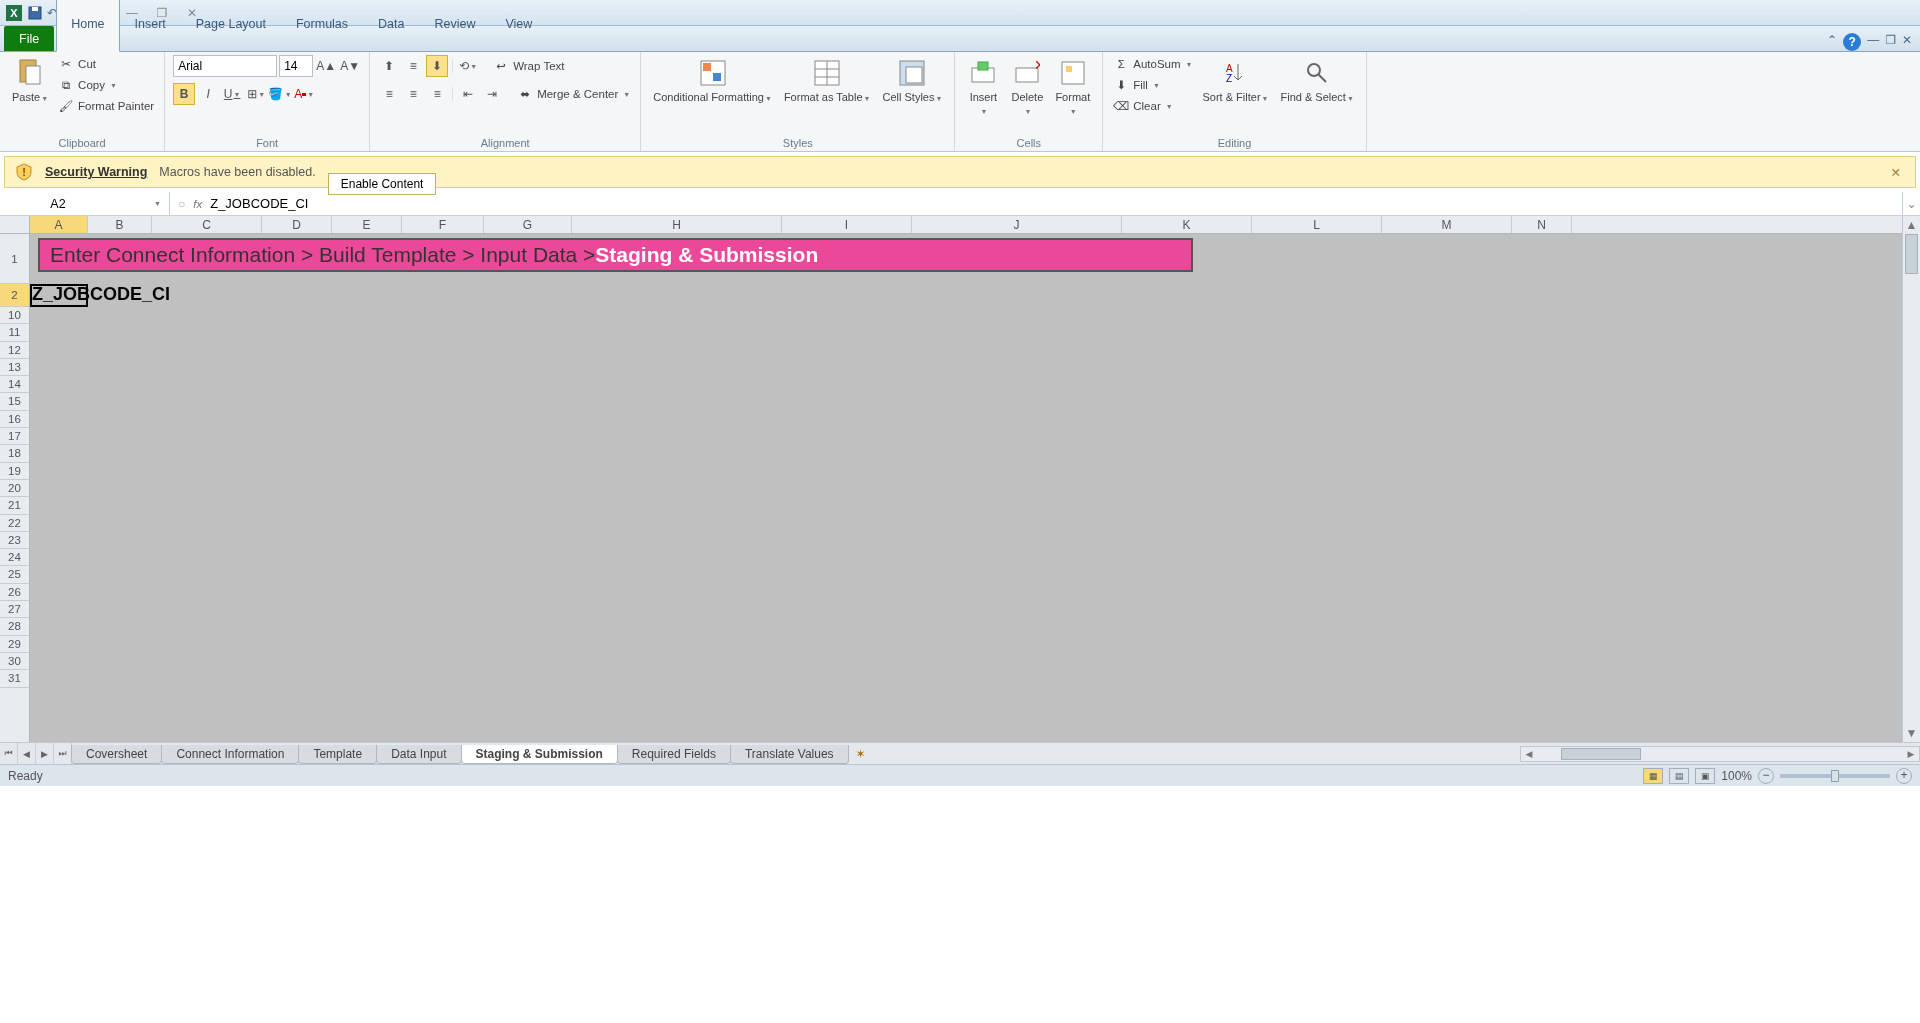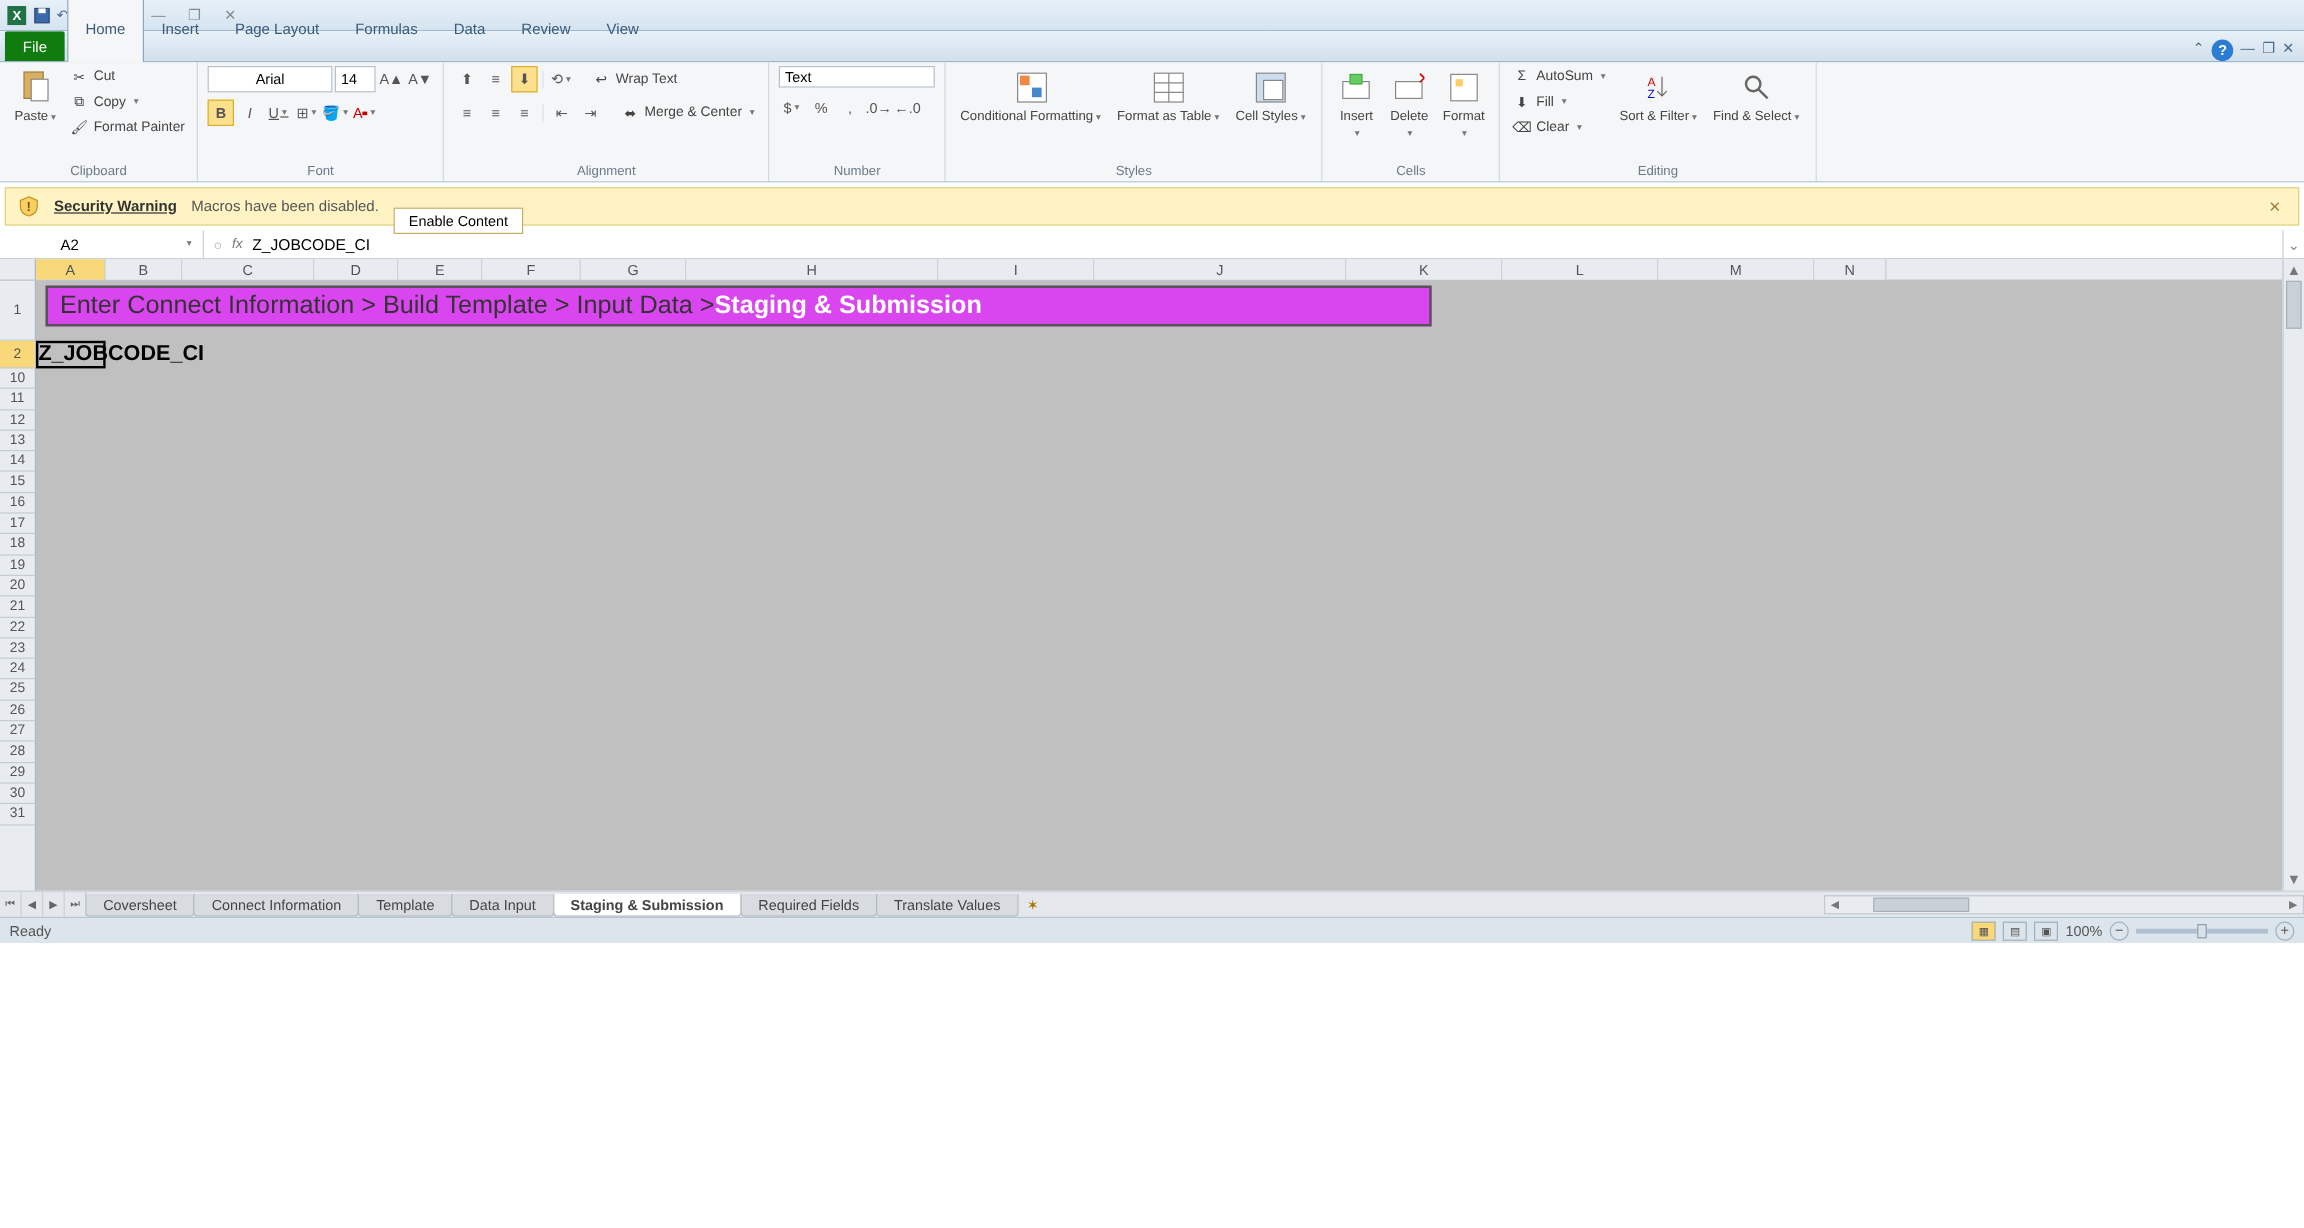--- a/index.html
+++ b/index.html
@@ -62,21 +62,21 @@
 .corner { width:30px; height:18px; background:#e8ecf0; border-right:1px solid #b0b8c0; border-bottom:1px solid #b0b8c0; }
 .col-headers { height:18px; display:flex; position:absolute; left:30px; top:0; right:18px; background:#e8ecf0; border-bottom:1px solid #b0b8c0; }
 .ch { border-right:1px solid #c4ccd4; text-align:center; font-size:12px; color:#555; line-height:18px; background:#e8ecf0; }
 .ch.sel { background:#f8d878; }
 .row-headers { position:absolute; left:0; top:18px; width:30px; bottom:0; background:#e8ecf0; border-right:1px solid #b0b8c0; }
 .rh { height:17.3px; border-bottom:1px solid #c4ccd4; text-align:center; font-size:11.5px; color:#555; line-height:17px; }
 .rh.tall { height:50px; line-height:50px; }
 .rh.tall2 { height:23px; line-height:23px; }
 .cells { position:absolute; left:30px; top:18px; right:18px; bottom:0; background:#c0c0c0; }
 .row1 { height:50px; position:relative; }
-.breadcrumb-box { position:absolute; left:8px; top:4px; width:1155px; height:34px; background:#d946ef; border:2px solid #555; display:flex; align-items:center; padding:0 10px; font-size:21px; font-family:Arial,sans-serif; }
+.breadcrumb-box { position:absolute; left:8px; top:4px; width:1155px; height:34px; background:#ec4899; border:2px solid #555; display:flex; align-items:center; padding:0 10px; font-size:21px; font-family:Arial,sans-serif; }
 .bc-dark { color:#333; }
 .bc-light { color:#fff; font-weight:bold; }
 .row2 { height:23px; position:relative; }
 .active-cell { position:absolute; left:0; top:0; width:58px; height:23px; border:2px solid #000; }
 .row2 .val { position:absolute; left:2px; top:0; font-size:18px; font-weight:bold; font-family:Arial; color:#000; white-space:nowrap; }
 .vscroll { position:absolute; right:0; top:0; width:18px; bottom:0; background:#e8ecf0; border-left:1px solid #c0c8d0; }
 .vscroll .up,.vscroll .down { height:18px; display:flex; align-items:center; justify-content:center; color:#777; cursor:pointer; }
 .vscroll .thumb { position:absolute; top:18px; left:2px; right:2px; height:40px; background:#c8d0d8; border:1px solid #a8b0b8; }
 
 
@@ -177,21 +177,21 @@
             <span>Format Painter</span>
           </div>
       </div>
     </div>
     <div class="rgroup-label">Clipboard</div>
   </div>
 
   <div class="rgroup">
     <div class="rgroup-content" style="flex-direction:column;gap:6px;">
       <div class="btnrow">
-        <input class="combo" style="width: 104px; text-align: center;" value="Arial">
+        <input class="combo" style="width: 104px;" value="Arial">
         <input class="combo" style="width: 34px;" value="14">
         <div class="toolbtn">A▲</div>
         <div class="toolbtn">A▼</div>
       </div>
       <div class="btnrow">
         <div class="toolbtn on" style="font-weight:bold">B</div>
         <div class="toolbtn" style="font-style:italic">I</div>
         <div class="toolbtn" style="text-decoration:underline">U<span class="dd">▼</span></div>
         <div class="toolbtn">⊞<span class="dd">▼</span></div>
         <div class="toolbtn">
@@ -234,33 +234,20 @@
         <div class="hitem">
             <span class="ic">⬌</span>
             <span>Merge &amp; Center</span>
             <span class="dd">▼</span>
           </div>
       </div>
     </div>
     <div class="rgroup-label">Alignment</div>
   </div>
 
-  <div class="rgroup">
-    <div class="rgroup-content" style="flex-direction:column;gap:6px;">
-      <input class="combo" style="width: 130px;" value="Text">
-      <div class="btnrow">
-        <div class="toolbtn">$<span class="dd">▼</span></div>
-        <div class="toolbtn">%</div>
-        <div class="toolbtn">,</div>
-        <div class="toolbtn">.0→</div>
-        <div class="toolbtn">←.0</div>
-      </div>
-    </div>
-    <div class="rgroup-label">Number</div>
-  </div>
 
   <div class="rgroup">
     <div class="rgroup-content">
       <div class="bigbtn">
           <span class="ic">
             <svg width="28" height="28">
               <rect x="2" y="2" width="24" height="24" fill="#fff" stroke="#888"></rect>
               <rect x="4" y="4" width="8" height="8" fill="#e84"></rect>
               <rect x="14" y="14" width="8" height="8" fill="#48c"></rect>
             </svg>

